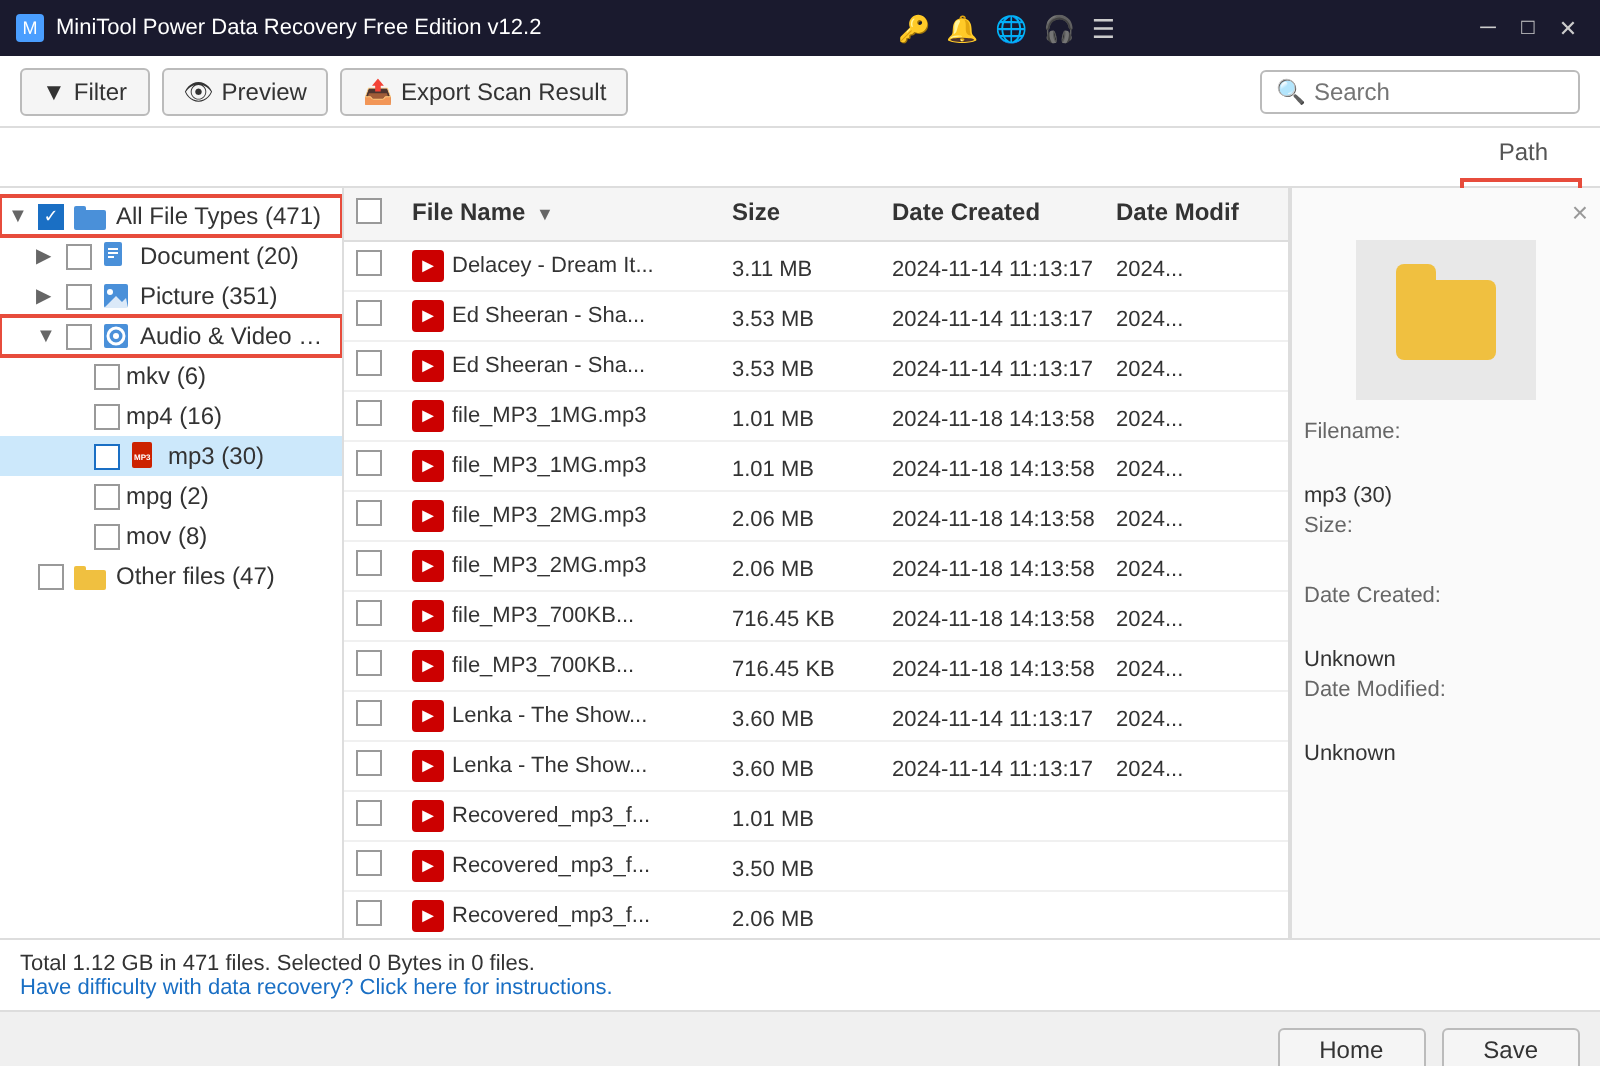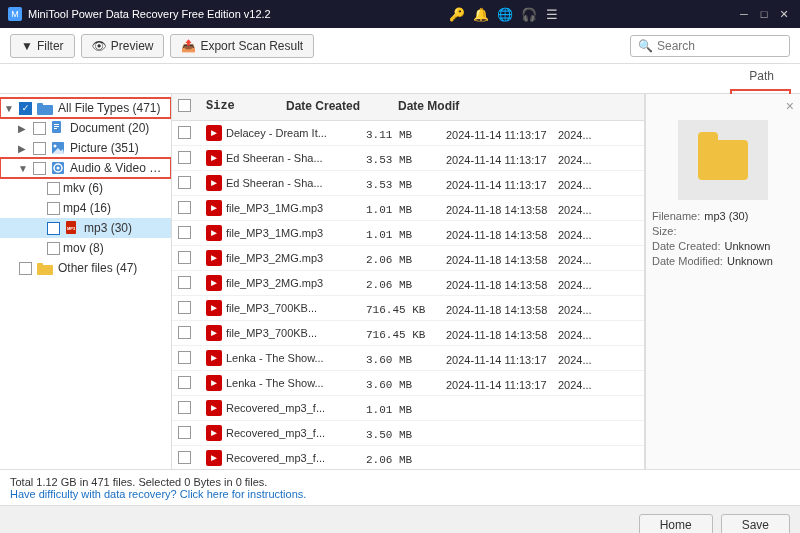--- a/index.html
+++ b/index.html
@@ -132,21 +132,21 @@
       border-bottom: 1px solid #ddd;
       padding: 5px 6px;
       font-weight: 600;
       font-size: 12px;
       position: sticky;
       top: 0;
       z-index: 1;
     }
     .col-check { width: 28px; flex-shrink: 0; }
     .col-name { flex: 2; min-width: 160px; }
-    .col-size { width: 80px; flex-shrink: 0; font-family: Liberation Mono, monospace; }
+    .col-size { width: 80px; flex-shrink: 0; }
     .col-created { width: 112px; flex-shrink: 0; }
     .col-modified { width: 80px; flex-shrink: 0; }
     .file-row {
       display: flex;
       align-items: flex-end;
       padding: 4px 6px;
       border-bottom: 1px solid #f0f0f0;
       font-size: 11px;
     }
     .file-name-cell { display: flex; align-items: center; flex: 2; min-width: 160px; overflow: hidden; }
@@ -184,21 +184,21 @@
       content: '';
       position: absolute;
       top: -8px;
       left: 0;
       width: 20px;
       height: 8px;
       background: #f0c040;
       border-radius: 4px 4px 0 0;
     }
     .preview-info { margin-top: 10px; width: 100%; font-size: 11px; }
-    .preview-info-row { display: flex; gap: 4px; margin-bottom: 3px; }
+    .preview-info-row { display: flex; gap: 20px; margin-bottom: 3px; flex-direction: column; }
     .preview-info-label { color: #666; white-space: nowrap; }
     .preview-info-value { color: #333; }
 
     
     .status-bar {
       background: #fff;
       border-top: 1px solid #ddd;
       height: 36px;
       display: flex;
       align-items: center;
@@ -368,20 +368,25 @@
     <div class="tree-item indent-2 highlighted">
       <span class="tree-toggle" style="visibility:hidden;"></span>
       <span class="tree-checkbox" style="border-color:#1a6fc4;"></span>
       <svg width="14" height="14" viewBox="0 0 14 14" style="flex-shrink:0;margin:0 2px;">
         <rect x="1" y="0" width="10" height="13" rx="1" fill="#cc2200"></rect>
         <text x="2" y="9" font-size="4" fill="white" font-weight="bold">MP3</text>
       </svg>
       <span class="tree-label">mp3 (30)</span>
     </div>
 
+    <div class="tree-item indent-2">
+      <span class="tree-toggle" style="visibility:hidden;"></span>
+      <span class="tree-checkbox"></span>
+      <span class="tree-label">mpg (2)</span>
+    </div>
 
     <div class="tree-item indent-2">
       <span class="tree-toggle" style="visibility:hidden;"></span>
       <span class="tree-checkbox"></span>
       <span class="tree-label">mov (8)</span>
     </div>
 
     <div class="tree-item" style="padding-left:4px;">
       <span class="tree-toggle" style="visibility:hidden;"></span>
       <span class="tree-checkbox"></span>
@@ -394,20 +399,24 @@
 
   </div>
 
   <div class="right-panel">
 
     <div class="file-list">
       <div class="file-list-header">
         <div class="col-check">
           <span class="tree-checkbox"></span>
         </div>
+        <div class="col-name">
+          <span>File Name</span>
+          <span class="sort-arrow">▼</span>
+        </div>
         <div class="col-size">
           <span>Size</span>
         </div>
         <div class="col-created">
           <span>Date Created</span>
         </div>
         <div class="col-modified">
           <span>Date Modif</span>
         </div>
       </div>

